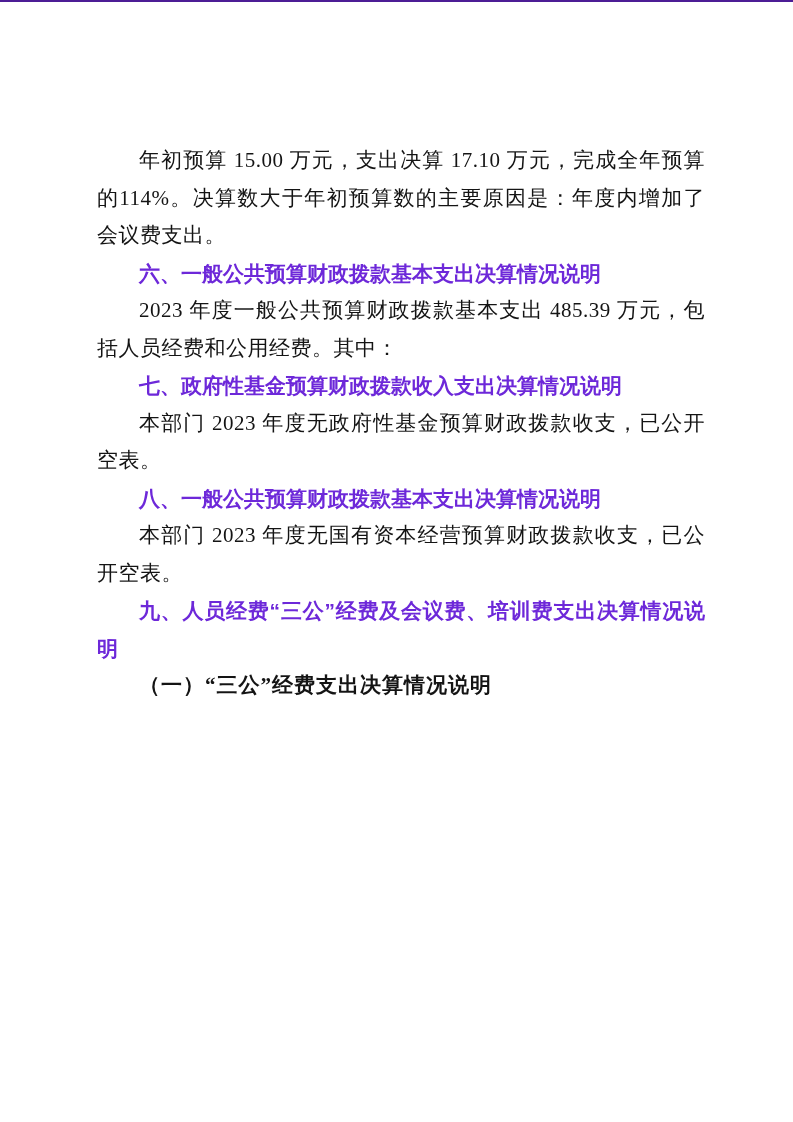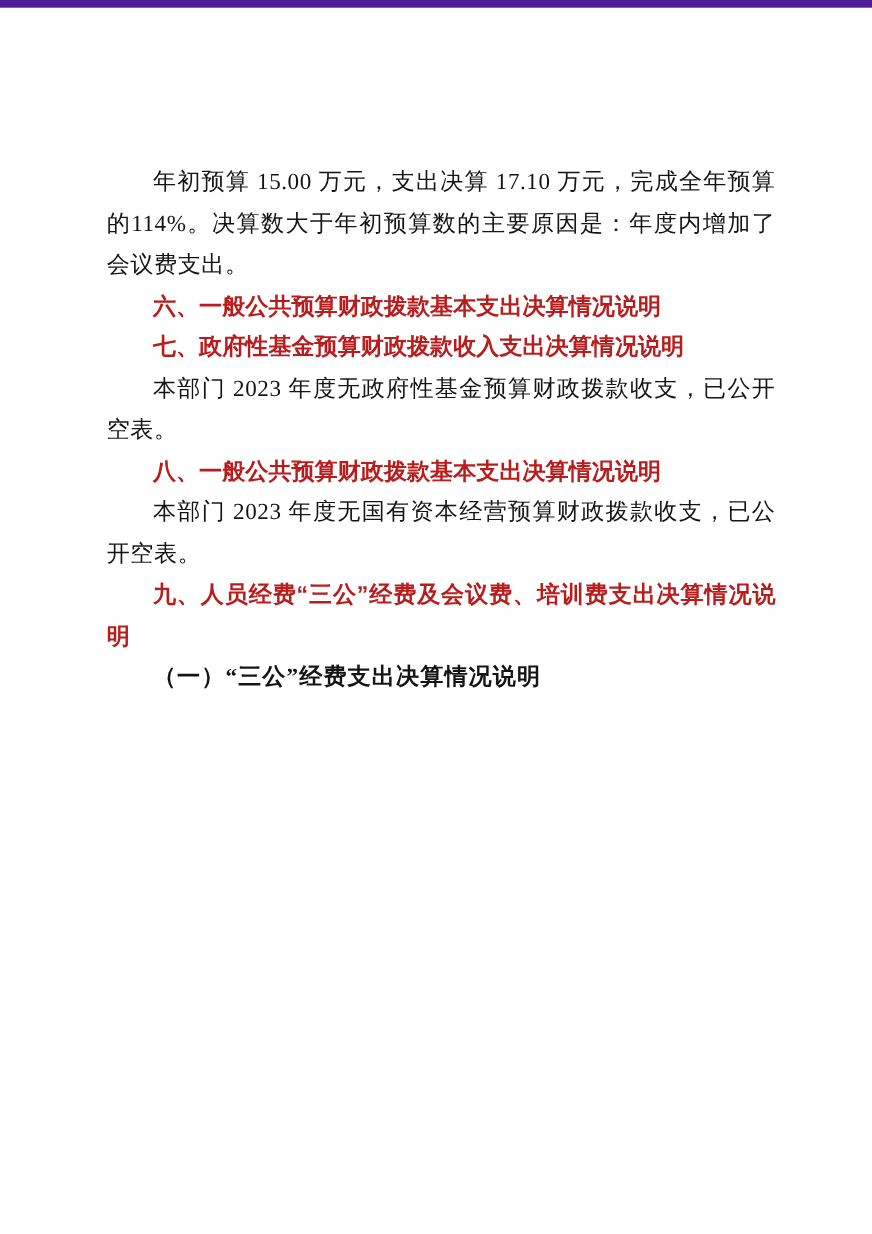--- a/index.html
+++ b/index.html
@@ -11,21 +11,21 @@
     width: 793px;
     height: 1122px;
     overflow: hidden;
     color: #141414;
   }
   .page {
     box-sizing: border-box;
     width: 793px;
     height: 1122px;
     background: #ffffff;
-    border-top: 7px solid #4c1d95;
+    border-top: 2px solid #4c1d95;
     padding: 140px 88px 0 97px;
   }
   .page p, .page h3 {
     margin: 0;
   }
   .body-para {
     font-family: "Liberation Serif", "DejaVu Serif", serif;
     font-size: 21px;
     line-height: 37.5px;
     letter-spacing: 0.5px;
@@ -38,40 +38,41 @@
     font-weight: 700;
   }
   .section-heading {
     font-family: "Liberation Sans", "DejaVu Sans", sans-serif;
     font-size: 21px;
     line-height: 37.5px;
     letter-spacing: 0;
     font-weight: 700;
     text-align: justify;
     text-indent: 2em;
-    color: #b91c1c;
+    color: #6d28d9;
   }
   .kaiti-subheading {
     font-family: Liberation Serif, serif;
     font-size: 21px;
     line-height: 37.5px;
     letter-spacing: 1px;
     font-weight: 600;
     text-indent: 2em;
   }
 </style>
 </head>
 <body>
 
 <div class="page">
 
   <p class="body-para">年初预算 15.00 万元，支出决算 17.10 万元，完成全年预算的114%。决算数大于年初预算数的主要原因是：年度内增加了会议费支出。</p>
 
   <h3 class="section-heading">六、一般公共预算财政拨款基本支出决算情况说明</h3>
 
+  <p class="body-para">2023 年度一般公共预算财政拨款基本支出 485.39 万元，包括人员经费和公用经费。其中：</p>
 
 
 
   <h3 class="section-heading">七、政府性基金预算财政拨款收入支出决算情况说明</h3>
 
   <p class="body-para">本部门 2023 年度无政府性基金预算财政拨款收支，已公开空表。</p>
 
   <h3 class="section-heading">八、一般公共预算财政拨款基本支出决算情况说明</h3>
 
   <p class="body-para">本部门 2023 年度无国有资本经营预算财政拨款收支，已公开空表。</p>

